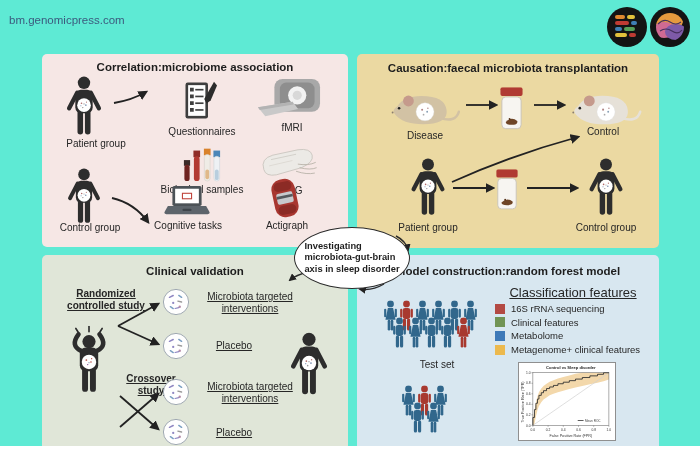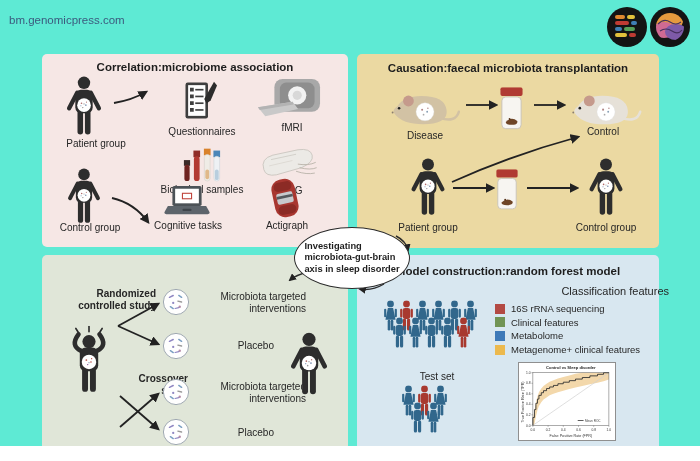--- a/index.html
+++ b/index.html
@@ -3,21 +3,21 @@
 <meta charset="utf-8">
 <style>
   * { margin:0; padding:0; box-sizing:border-box; }
   html,body { background:#fff; }
   body { font-family:"Liberation Sans","DejaVu Sans",sans-serif; }
   #canvas { position:relative; width:700px; height:446px; background:#5eead4; overflow:hidden; }
   .abs { position:absolute; }
   .panel { position:absolute; border-radius:5px; }
   .ptitle { position:absolute; left:0; right:0; text-align:center; font-size:11.5px; font-weight:bold; color:#1d1d1d; }
   .lbl { position:absolute; font-size:10px; color:#262626; text-align:center; line-height:1.18; }
-  .lbl.left { text-align:right; }
+  .lbl.left { text-align:center;text-decoration:underline; }
   .lbl.bold { font-weight:bold; }
   .icon { position:absolute; }
   #site-link { position:absolute; left:9px; top:14px; font-size:11.5px; color:#3c5a7e; text-decoration:none; }
   #logos { position:absolute; left:604px; top:4px; width:92px; height:44px; }
   #center-ellipse { position:absolute; left:294px; top:227px; width:116px; height:62px; background:#fff;
     border:1.3px solid #2b2b2b; border-radius:50%; display:flex; align-items:center; justify-content:center;
     font-size:9.3px; font-weight:bold; color:#1d1d1d; white-space:pre-line; line-height:1.22; z-index:7; }
   #arrows { position:absolute; left:0; top:0; z-index:6; pointer-events:none; }
   .dishcircle { position:absolute; }
   .prow { display:flex; gap:1px; }
@@ -270,20 +270,21 @@
     <svg class="icon" style="left:138px;top:114px" width="24" height="43" viewBox="0 0 26 44">
         <use href="#sym-jar"></use>
       </svg>
     <svg class="icon" style="left:228px;top:104px" width="42" height="60" viewBox="0 0 70 100">
         <use href="#sym-person-gut"></use>
       </svg>
     <div class="lbl" style="left:204px;top:168px;width:90px">Control group</div>
   </div>
 
   <div class="panel" id="p-clin" style="left:42px;top:255px;width:306px;height:196px;background:#e0e6d8">
+    <div class="ptitle" style="top:10px">Clinical validation</div>
     <div class="lbl left bold" style="left:14px;top:33px;width:100px">Randomized controlled study</div>
     <svg class="icon" style="left:24px;top:60px" width="46" height="90" viewBox="0 0 70 104">
         <use href="#sym-person-stressed"></use>
       </svg>
     <svg class="dishcircle" style="left:120px;top:33px" width="28" height="28" viewBox="0 0 30 30">
         <use href="#sym-dish"></use>
       </svg>
     <div class="lbl left" style="left:152px;top:36px;width:112px">Microbiota targeted interventions</div>
     <svg class="dishcircle" style="left:120px;top:77px" width="28" height="28" viewBox="0 0 30 30">
         <use href="#sym-dish"></use>
@@ -337,21 +338,21 @@
             <use href="#sym-man"></use>
           </svg>
           <svg width="15" height="34" viewBox="0 0 16 36" style="color: rgb(49, 103, 140);">
             <use href="#sym-man"></use>
           </svg>
           <svg width="15" height="34" viewBox="0 0 16 36" style="color: rgb(168, 57, 47);">
             <use href="#sym-woman"></use>
           </svg>
         </div>
       </div>
-    <div class="lbl" style="left:20px;top:116px;width:120px">Test set</div>
+    <div class="lbl" style="left:20px;top:104px;width:120px">Test set</div>
     <div class="abs" style="left:44px;top:130px">
         <div class="prow">
           <svg width="15" height="34" viewBox="0 0 16 36" style="color: rgb(49, 103, 140);">
             <use href="#sym-woman"></use>
           </svg>
           <svg width="15" height="34" viewBox="0 0 16 36" style="color: rgb(168, 57, 47);">
             <use href="#sym-man"></use>
           </svg>
           <svg width="15" height="34" viewBox="0 0 16 36" style="color: rgb(49, 103, 140);">
             <use href="#sym-woman"></use>
@@ -359,21 +360,21 @@
         </div>
         <div class="prow">
           <svg width="15" height="34" viewBox="0 0 16 36" style="color: rgb(49, 103, 140);">
             <use href="#sym-man"></use>
           </svg>
           <svg width="15" height="34" viewBox="0 0 16 36" style="color: rgb(49, 103, 140);">
             <use href="#sym-woman"></use>
           </svg>
         </div>
       </div>
-    <div class="lbl left" style="left:152px;top:30px;width:160px;font-size:11px">Classification features</div>
+    <div class="lbl left" style="left:136px;top:30px;width:160px;font-size:13px">Classification features</div>
     <div class="abs" style="left:138px;top:47px">
         <div class="lrow">
           <span class="sw" style="background: rgb(179, 74, 68);"></span>
           <span class="lt">16S rRNA sequencing</span>
         </div>
         <div class="lrow">
           <span class="sw" style="background: rgb(113, 148, 85);"></span>
           <span class="lt">Clinical features</span>
         </div>
         <div class="lrow">

